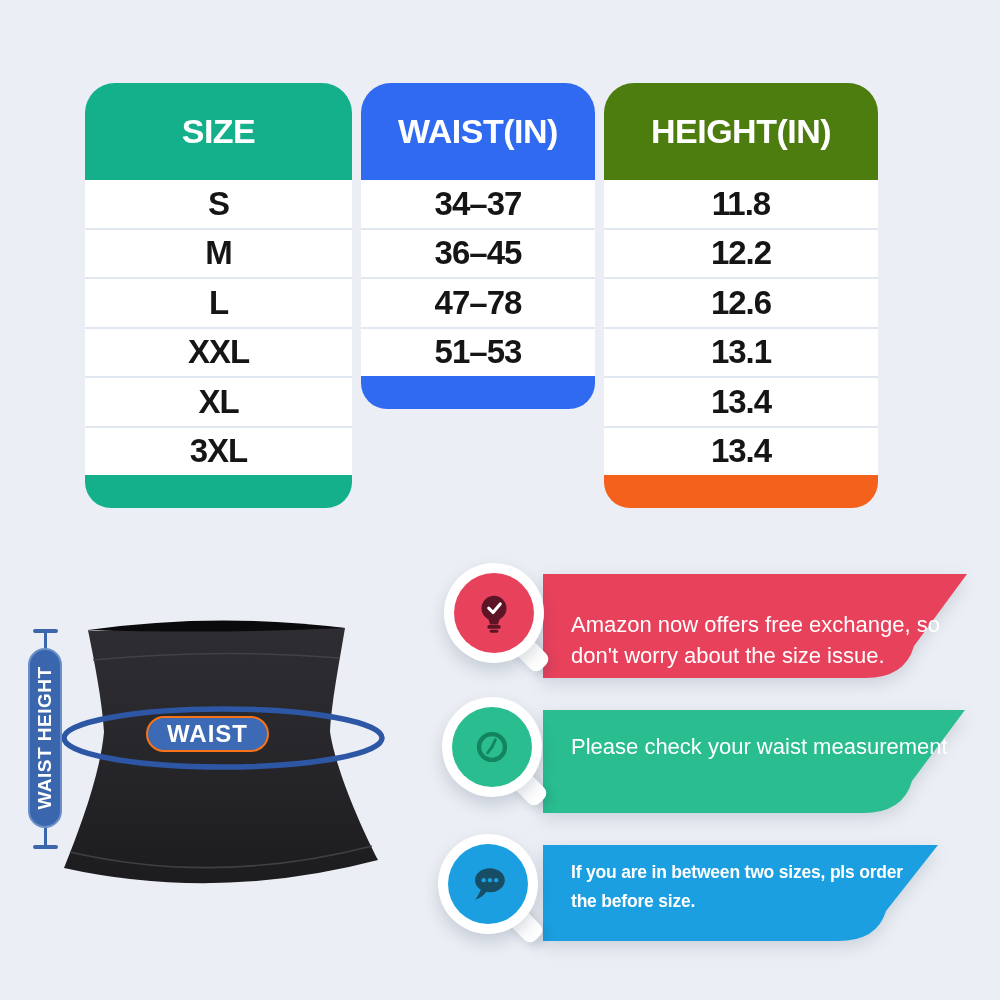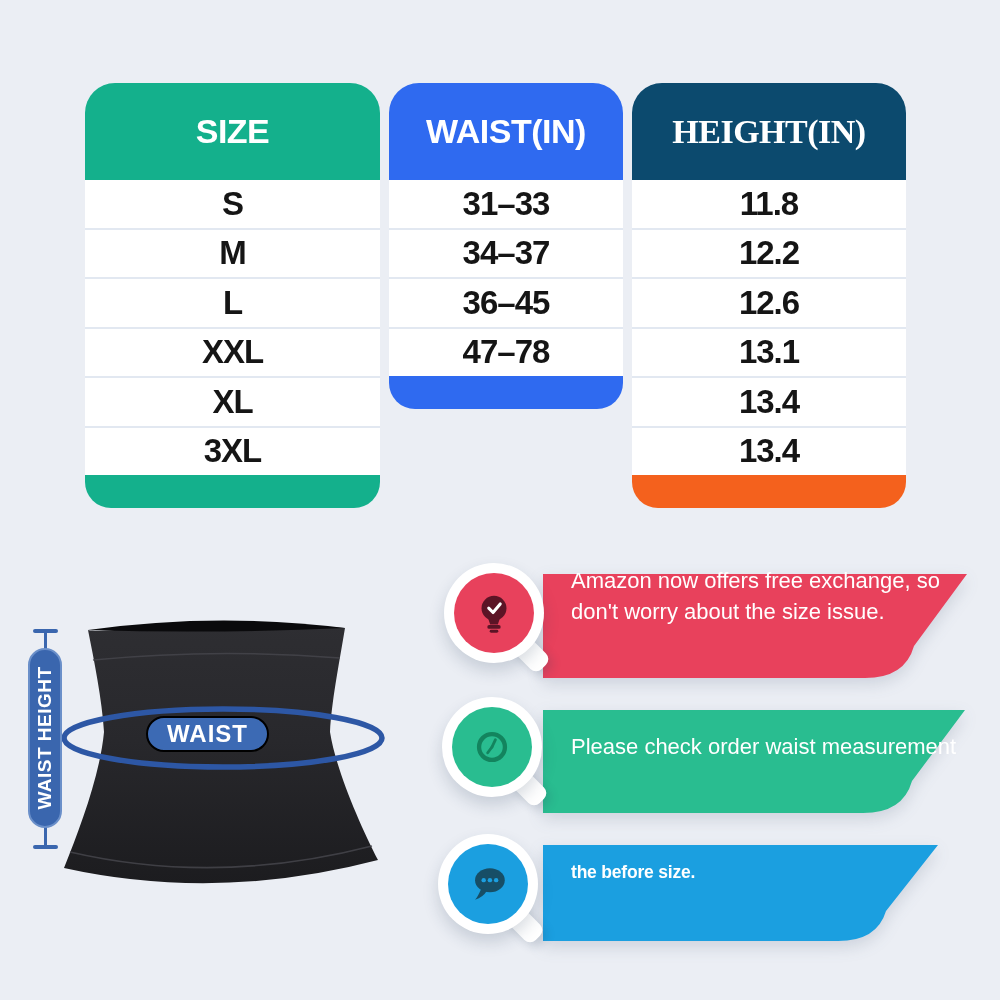--- a/index.html
+++ b/index.html
@@ -4,21 +4,21 @@
 <style>
   html,body{margin:0;padding:0;}
   body{
     width:1000px;height:1000px;position:relative;overflow:hidden;
     background:#ebeef4;
     font-family:"Liberation Sans", sans-serif;
   }
   
   .size-table{position:absolute;left:85px;top:83px;display:flex;gap:9px;}
   .col{display:flex;flex-direction:column;}
-  .col-size{width:295px;} .col-waist{width:234px;} .col-height{width:274px;}
+  .col-size{width:267px;} .col-waist{width:234px;} .col-height{width:274px;}
   .col-header{
     height:97px;border-radius:30px 30px 0 0;
     display:flex;align-items:center;justify-content:center;
     color:#fff;font-size:34px;font-weight:700;letter-spacing:-.5px;
   }
   .cell{
     height:47.5px;background:#fff;
     display:flex;align-items:center;justify-content:center;
     font-size:33px;font-weight:700;color:#151515;letter-spacing:-1px;
   }
@@ -33,35 +33,35 @@
     position:absolute;left:28px;top:648px;width:34px;height:180px;
     background:#3a66ae;border:2px solid #6a8fc9;border-radius:18px;box-sizing:border-box;
     display:flex;align-items:center;justify-content:center;
   }
   .vpill span{
     transform:rotate(-90deg);white-space:nowrap;
     color:#fff;font-size:19px;font-weight:700;letter-spacing:.5px;
   }
   .waist-pill{
     position:absolute;left:146px;top:716px;width:123px;height:36px;
-    background:#3c6ab4;border:2px solid #000000;border-radius:19px;box-sizing:border-box;
+    background:#3c6ab4;border:2px solid #f97316;border-radius:19px;box-sizing:border-box;
     display:flex;align-items:center;justify-content:center;
     color:#fff;font-size:24px;font-weight:700;letter-spacing:1px;
   }
   
   .banner-wrap{position:absolute;filter:drop-shadow(0 6px 8px rgba(50,70,100,.16));}
   .banner{width:100%;height:100%;}
   .wrap-1{left:543px;top:574px;width:424px;height:104px;}
   .banner-1{clip-path:path('M0 0 L424 0 L371 72 Q362 104 322 104 L0 104 Z');}
   .wrap-2{left:543px;top:710px;width:422px;height:103px;}
   .banner-2{clip-path:path('M0 0 L422 0 L369 71 Q360 103 320 103 L0 103 Z');}
   .wrap-3{left:543px;top:845px;width:395px;height:96px;}
   .banner-3{clip-path:path('M0 0 L395 0 L343 66 Q334 96 295 96 L0 96 Z');}
   .callout-text{position:absolute;color:#fff;white-space:nowrap;}
-  .text-1{left:571px;top:565px;font-size:22px;line-height:31px;}
+  .text-1{left:571px;top:609px;font-size:22px;line-height:31px;}
   .text-2{left:571px;top:731px;font-size:22px;line-height:31px;}
   .text-3{left:571px;top:858px;font-size:17.5px;line-height:29px;font-weight:700;letter-spacing:-.2px;}
   .badge{position:absolute;width:100px;height:100px;}
   .badge-1{left:444px;top:563px;} .badge-2{left:442px;top:697px;} .badge-3{left:438px;top:834px;}
   .badge-handle{
     position:absolute;left:74px;top:68px;width:22px;height:42px;background:#fff;
     border-radius:8px;transform:rotate(-45deg);box-shadow:0 6px 10px rgba(40,60,90,.18);
   }
   .badge-circle{
     position:absolute;inset:0;background:#fff;border-radius:50%;
@@ -81,28 +81,28 @@
     <div class="cell">S</div>
     <div class="cell">M</div>
     <div class="cell">L</div>
     <div class="cell">XXL</div>
     <div class="cell">XL</div>
     <div class="cell">3XL</div>
     <div class="col-footer" style="background-color: rgb(20, 176, 140);"></div>
   </div>
   <div class="col col-waist">
     <div class="col-header" style="background-color: rgb(47, 106, 240);">WAIST(IN)</div>
-    <div class="cell">31–33</div>
     <div class="cell">34–37</div>
     <div class="cell">36–45</div>
     <div class="cell">47–78</div>
+    <div class="cell">51–53</div>
     <div class="col-footer" style="background-color: rgb(47, 106, 240);"></div>
   </div>
   <div class="col col-height">
-    <div class="col-header" style="background-color: #0c4a6e; font-family: Liberation Serif, serif;">HEIGHT(IN)</div>
+    <div class="col-header" style="background-color: #4d7c0f;">HEIGHT(IN)</div>
     <div class="cell">11.8</div>
     <div class="cell">12.2</div>
     <div class="cell">12.6</div>
     <div class="cell">13.1</div>
     <div class="cell">13.4</div>
     <div class="cell">13.4</div>
     <div class="col-footer" style="background-color: rgb(244, 97, 29);"></div>
   </div>
 </div>
 
@@ -157,40 +157,41 @@
         <path d="M18.5 19 L23 23.5 L30.5 14.5" stroke="#ffffff" stroke-width="3.2" fill="none" stroke-linecap="round" stroke-linejoin="round"></path>
       </g>
     </svg>
   </div>
 </div>
 
 <div class="banner-wrap wrap-2">
   <div class="banner banner-2" style="background-color: rgb(41, 189, 144);"></div>
 </div>
 <div class="callout-text text-2">
-  <div>Please check order waist measurement</div>
+  <div>Please check your waist measurement</div>
 </div>
 <div class="badge badge-2">
   <div class="badge-handle"></div>
   <div class="badge-circle"></div>
   <div class="badge-inner" style="background-color: rgb(41, 189, 144);">
     <svg width="46" height="46" viewBox="0 0 48 48">
       <g style="color: rgb(19, 132, 94);">
         <circle cx="24" cy="24" r="13.5" stroke="currentColor" stroke-width="4.5" fill="none"></circle>
         <path d="M24 24 L27.5 16.5" stroke="currentColor" stroke-width="3" stroke-linecap="round"></path>
         <path d="M24 24 L19.5 30" stroke="currentColor" stroke-width="3" stroke-linecap="round"></path>
       </g>
     </svg>
   </div>
 </div>
 
 <div class="banner-wrap wrap-3">
   <div class="banner banner-3" style="background-color: rgb(27, 159, 224);"></div>
 </div>
 <div class="callout-text text-3">
+  <div>If you are in between two sizes, pls order</div>
   <div>the before size.</div>
 </div>
 <div class="badge badge-3">
   <div class="badge-handle"></div>
   <div class="badge-circle"></div>
   <div class="badge-inner" style="background-color: rgb(27, 159, 224);">
     <svg width="46" height="46" viewBox="0 0 48 48">
       <g style="color: rgb(23, 78, 102);">
         <ellipse cx="26" cy="20" rx="15.5" ry="12.5" fill="currentColor"></ellipse>
         <path d="M17 29 Q13 38 10.5 40.5 Q19 37.5 22.5 31.5 Z" fill="currentColor"></path>

